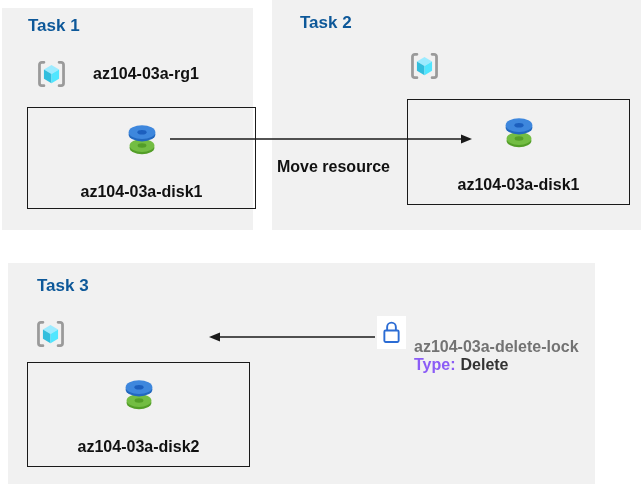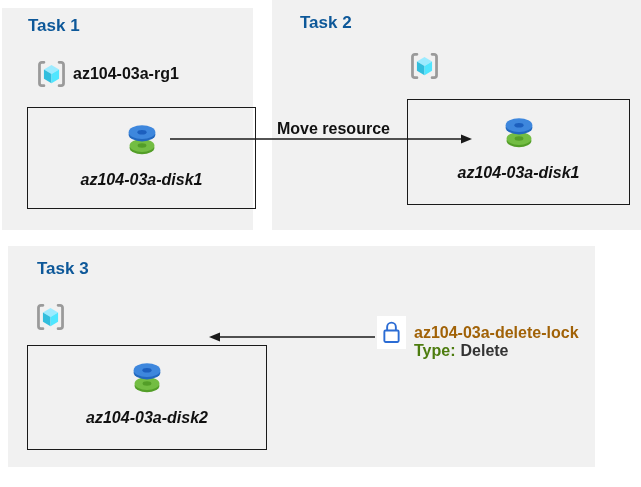--- a/index.html
+++ b/index.html
@@ -3,47 +3,47 @@
 <meta charset="utf-8">
 <style>
   html,body{margin:0;padding:0;background:#fff;}
   .canvas{
     position:relative;width:641px;height:487px;background:#fff;overflow:hidden;
     font-family:"Liberation Sans",sans-serif;color:#1a1a1a;
   }
   .group-box{position:absolute;background:#f1f1f1;}
   #task1{left:2px;top:8px;width:251px;height:222px;}
   #task2{left:272px;top:0px;width:432px;height:230px;}
-  #task3{left:8px;top:246px;width:587px;height:221px;}
+  #task3{left:8px;top:263px;width:587px;height:221px;}
   .task-title{
     position:absolute;font-size:17px;font-weight:bold;color:#0d5899;
     white-space:nowrap;line-height:1;
   }
-  .rg-row{position:absolute;display:flex;align-items:center;gap:5px;}
+  .rg-row{position:absolute;display:flex;align-items:center;gap:25px;}
   .rg-icon{width:33px;height:36px;flex:0 0 auto;}
   .entity-label{font-size:16px;font-weight:bold;color:#111;white-space:nowrap;}
   .resource-box{
     position:absolute;border:1.5px solid #1a1a1a;background:transparent;
     display:flex;flex-direction:column;align-items:center;box-sizing:border-box;
   }
   .disk-icon{width:46px;height:38px;}
-  .resource-box .entity-label{margin-top:12px;font-style:italic;}
+  .resource-box .entity-label{margin-top:24px;}
   .arrow{position:absolute;}
   .arrow-label{
-    position:absolute;font-size:16px;font-weight:bold;color:#111;white-space:nowrap;line-height:1;
+    position:absolute;font-size:16px;font-weight:bold;color:#111;white-space:nowrap;line-height:1;margin-top:38px;
   }
   .lock-plate{
     position:absolute;left:377px;top:316px;width:29px;height:33px;background:#fff;
     display:flex;align-items:center;justify-content:center;
   }
   .lock-icon{width:23px;height:27px;}
   .lock-text{position:absolute;left:414px;top:324px;line-height:18px;font-size:16px;white-space:nowrap;}
-  .lock-name{font-weight:bold;color:#a16207;}
+  .lock-name{font-weight:bold;color:#737373;margin-top:14px;}
   .lock-type-line{color:#333;}
-  .lock-type-label{font-weight:bold;color:#4d7c0f;}
+  .lock-type-label{font-weight:bold;color:#8b5cf6;}
   .lock-type-value{margin-left:5px;font-weight:bold;}
 </style>
 </head>
 <body>
 
 <div class="canvas">
 
   <div class="group-box" id="task1">
     <div class="task-title" style="left:26px;top:9px;">Task 1</div>
 
@@ -109,21 +109,21 @@
     <div class="rg-row" style="left:26px;top:53px;">
       <svg class="rg-icon" viewBox="0 0 48 48">
         <path d="M13 7 H10 a3.5 3.5 0 0 0 -3.5 3.5 v27 a3.5 3.5 0 0 0 3.5 3.5 h3" fill="none" stroke="#9a9a9a" stroke-width="4" stroke-linecap="round"></path>
         <path d="M35 7 h3 a3.5 3.5 0 0 1 3.5 3.5 v27 a3.5 3.5 0 0 1 -3.5 3.5 h-3" fill="none" stroke="#9a9a9a" stroke-width="4" stroke-linecap="round"></path>
         <polygon points="24,11 35,17.5 24,24 13,17.5" fill="#9cebff"></polygon>
         <polygon points="13,17.5 24,24 24,37.5 13,31" fill="#32bedd"></polygon>
         <polygon points="35,17.5 24,24 24,37.5 35,31" fill="#50e6ff"></polygon>
       </svg>
     </div>
 
-    <div class="resource-box" style="left:19px;top:99px;width:240px;height:105px;padding-top:13px;">
+    <div class="resource-box" style="left:19px;top:99px;width:223px;height:105px;padding-top:13px;">
       <svg class="disk-icon" viewBox="0 0 100 80">
         <ellipse cx="50" cy="57" rx="27" ry="14" fill="#539e28"></ellipse>
         <ellipse cx="50" cy="52" rx="27" ry="14" fill="#73bd43"></ellipse>
         <ellipse cx="50" cy="52" rx="9.5" ry="4.8" fill="#539e28"></ellipse>
         <ellipse cx="50" cy="28" rx="29" ry="15" fill="#2268bf"></ellipse>
         <ellipse cx="50" cy="23" rx="29" ry="15" fill="#3e87dd"></ellipse>
         <ellipse cx="50" cy="23" rx="10" ry="5" fill="#1c5fbe"></ellipse>
       </svg>
       <span class="entity-label">az104-03a-disk2</span>
     </div>

